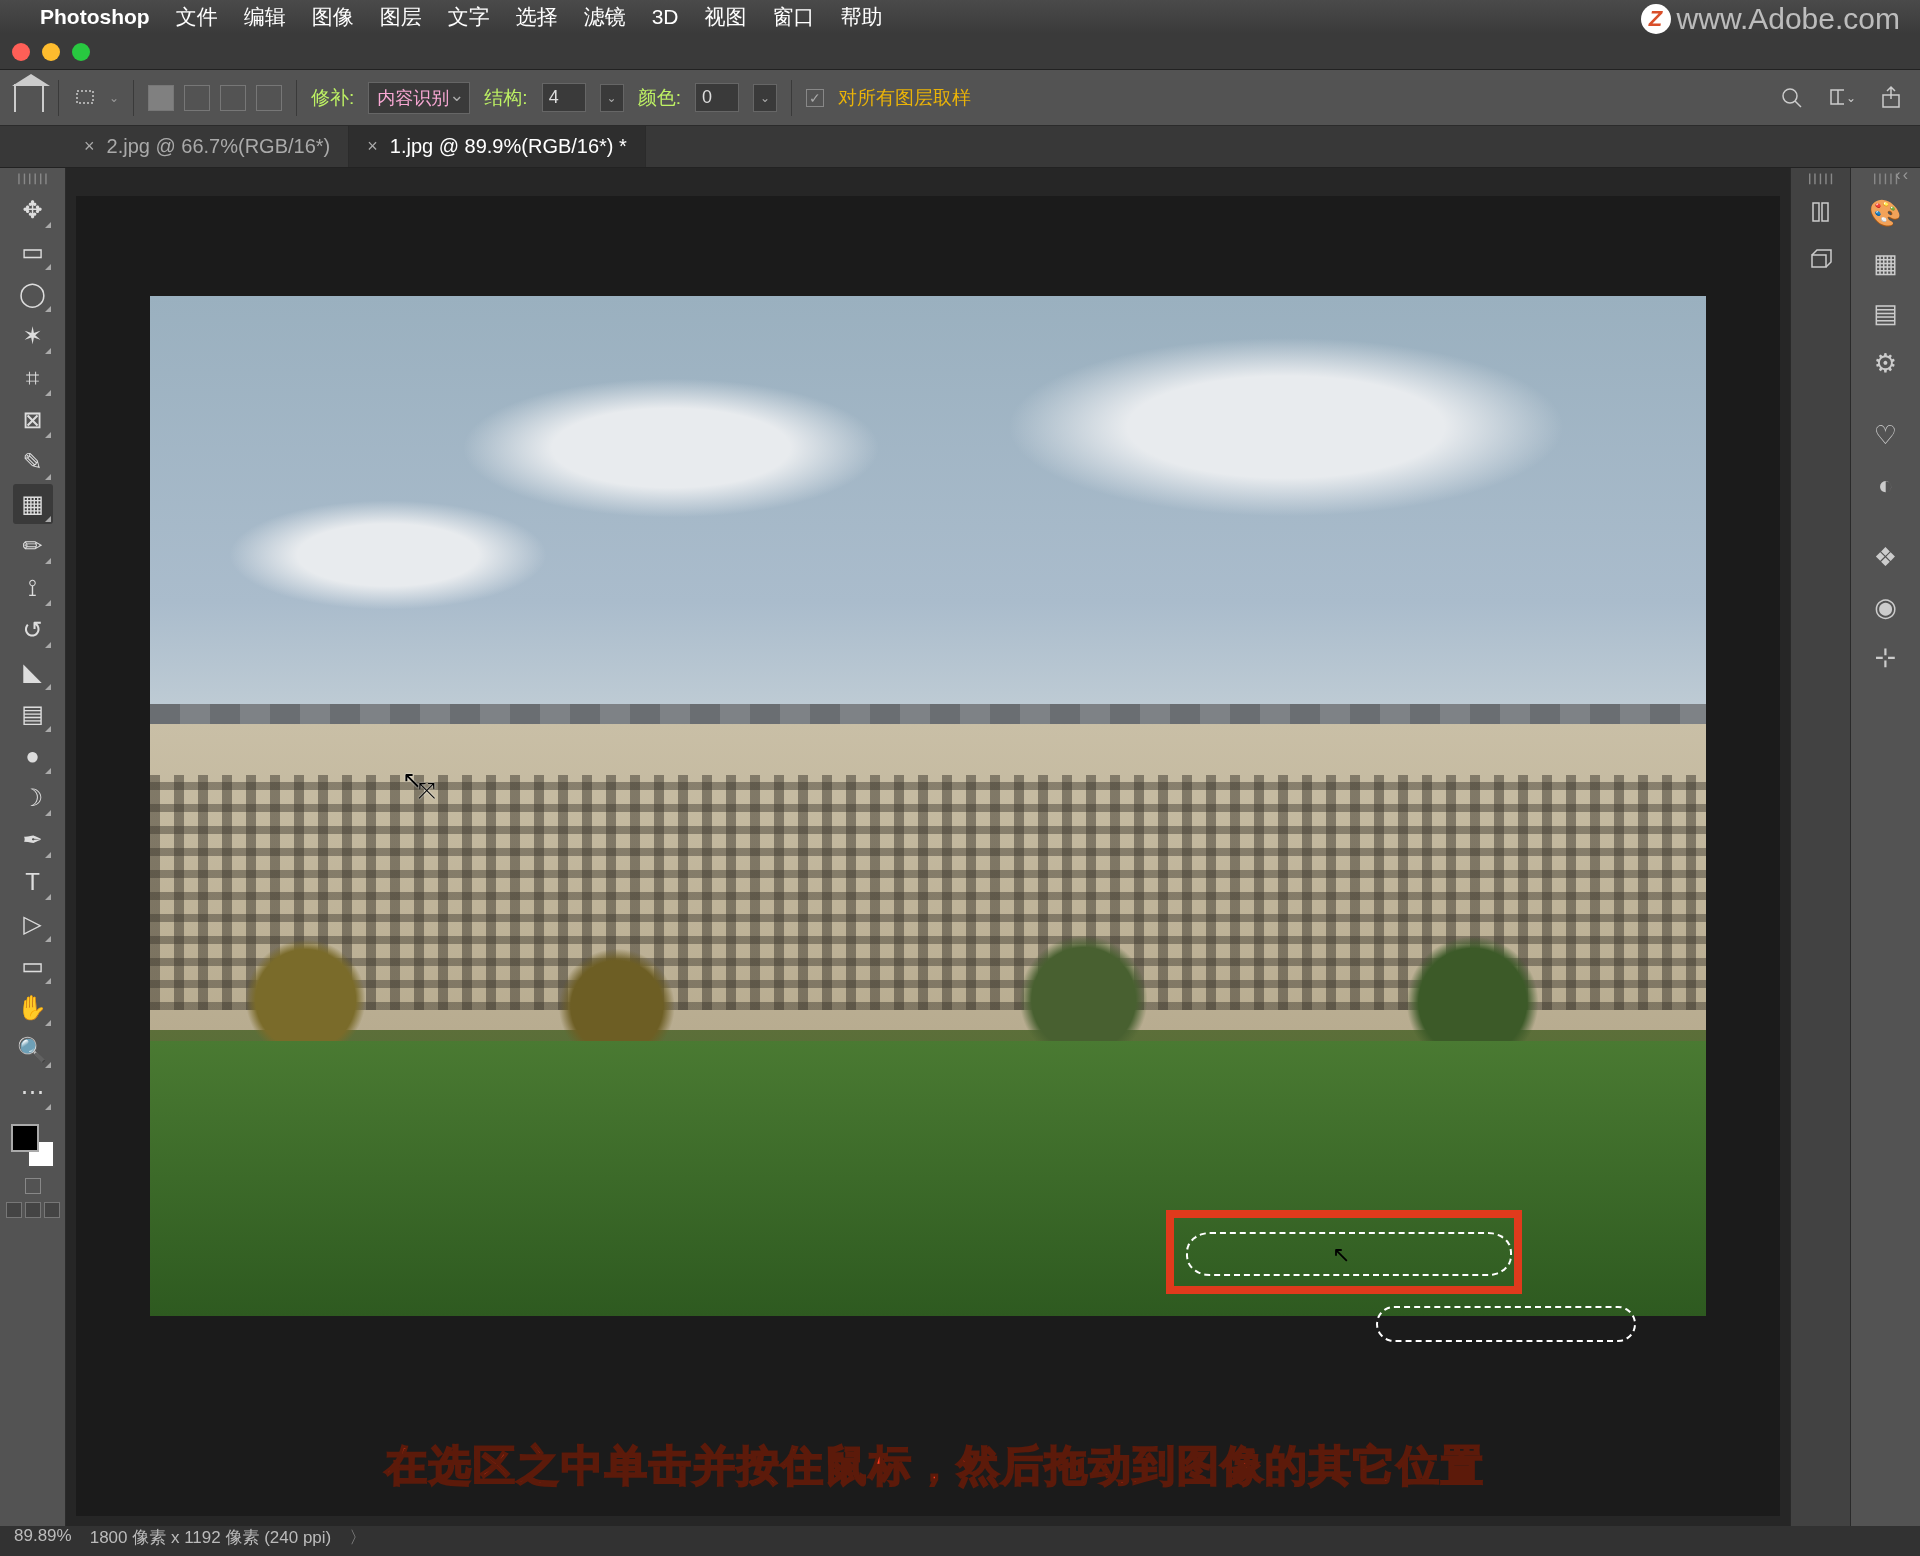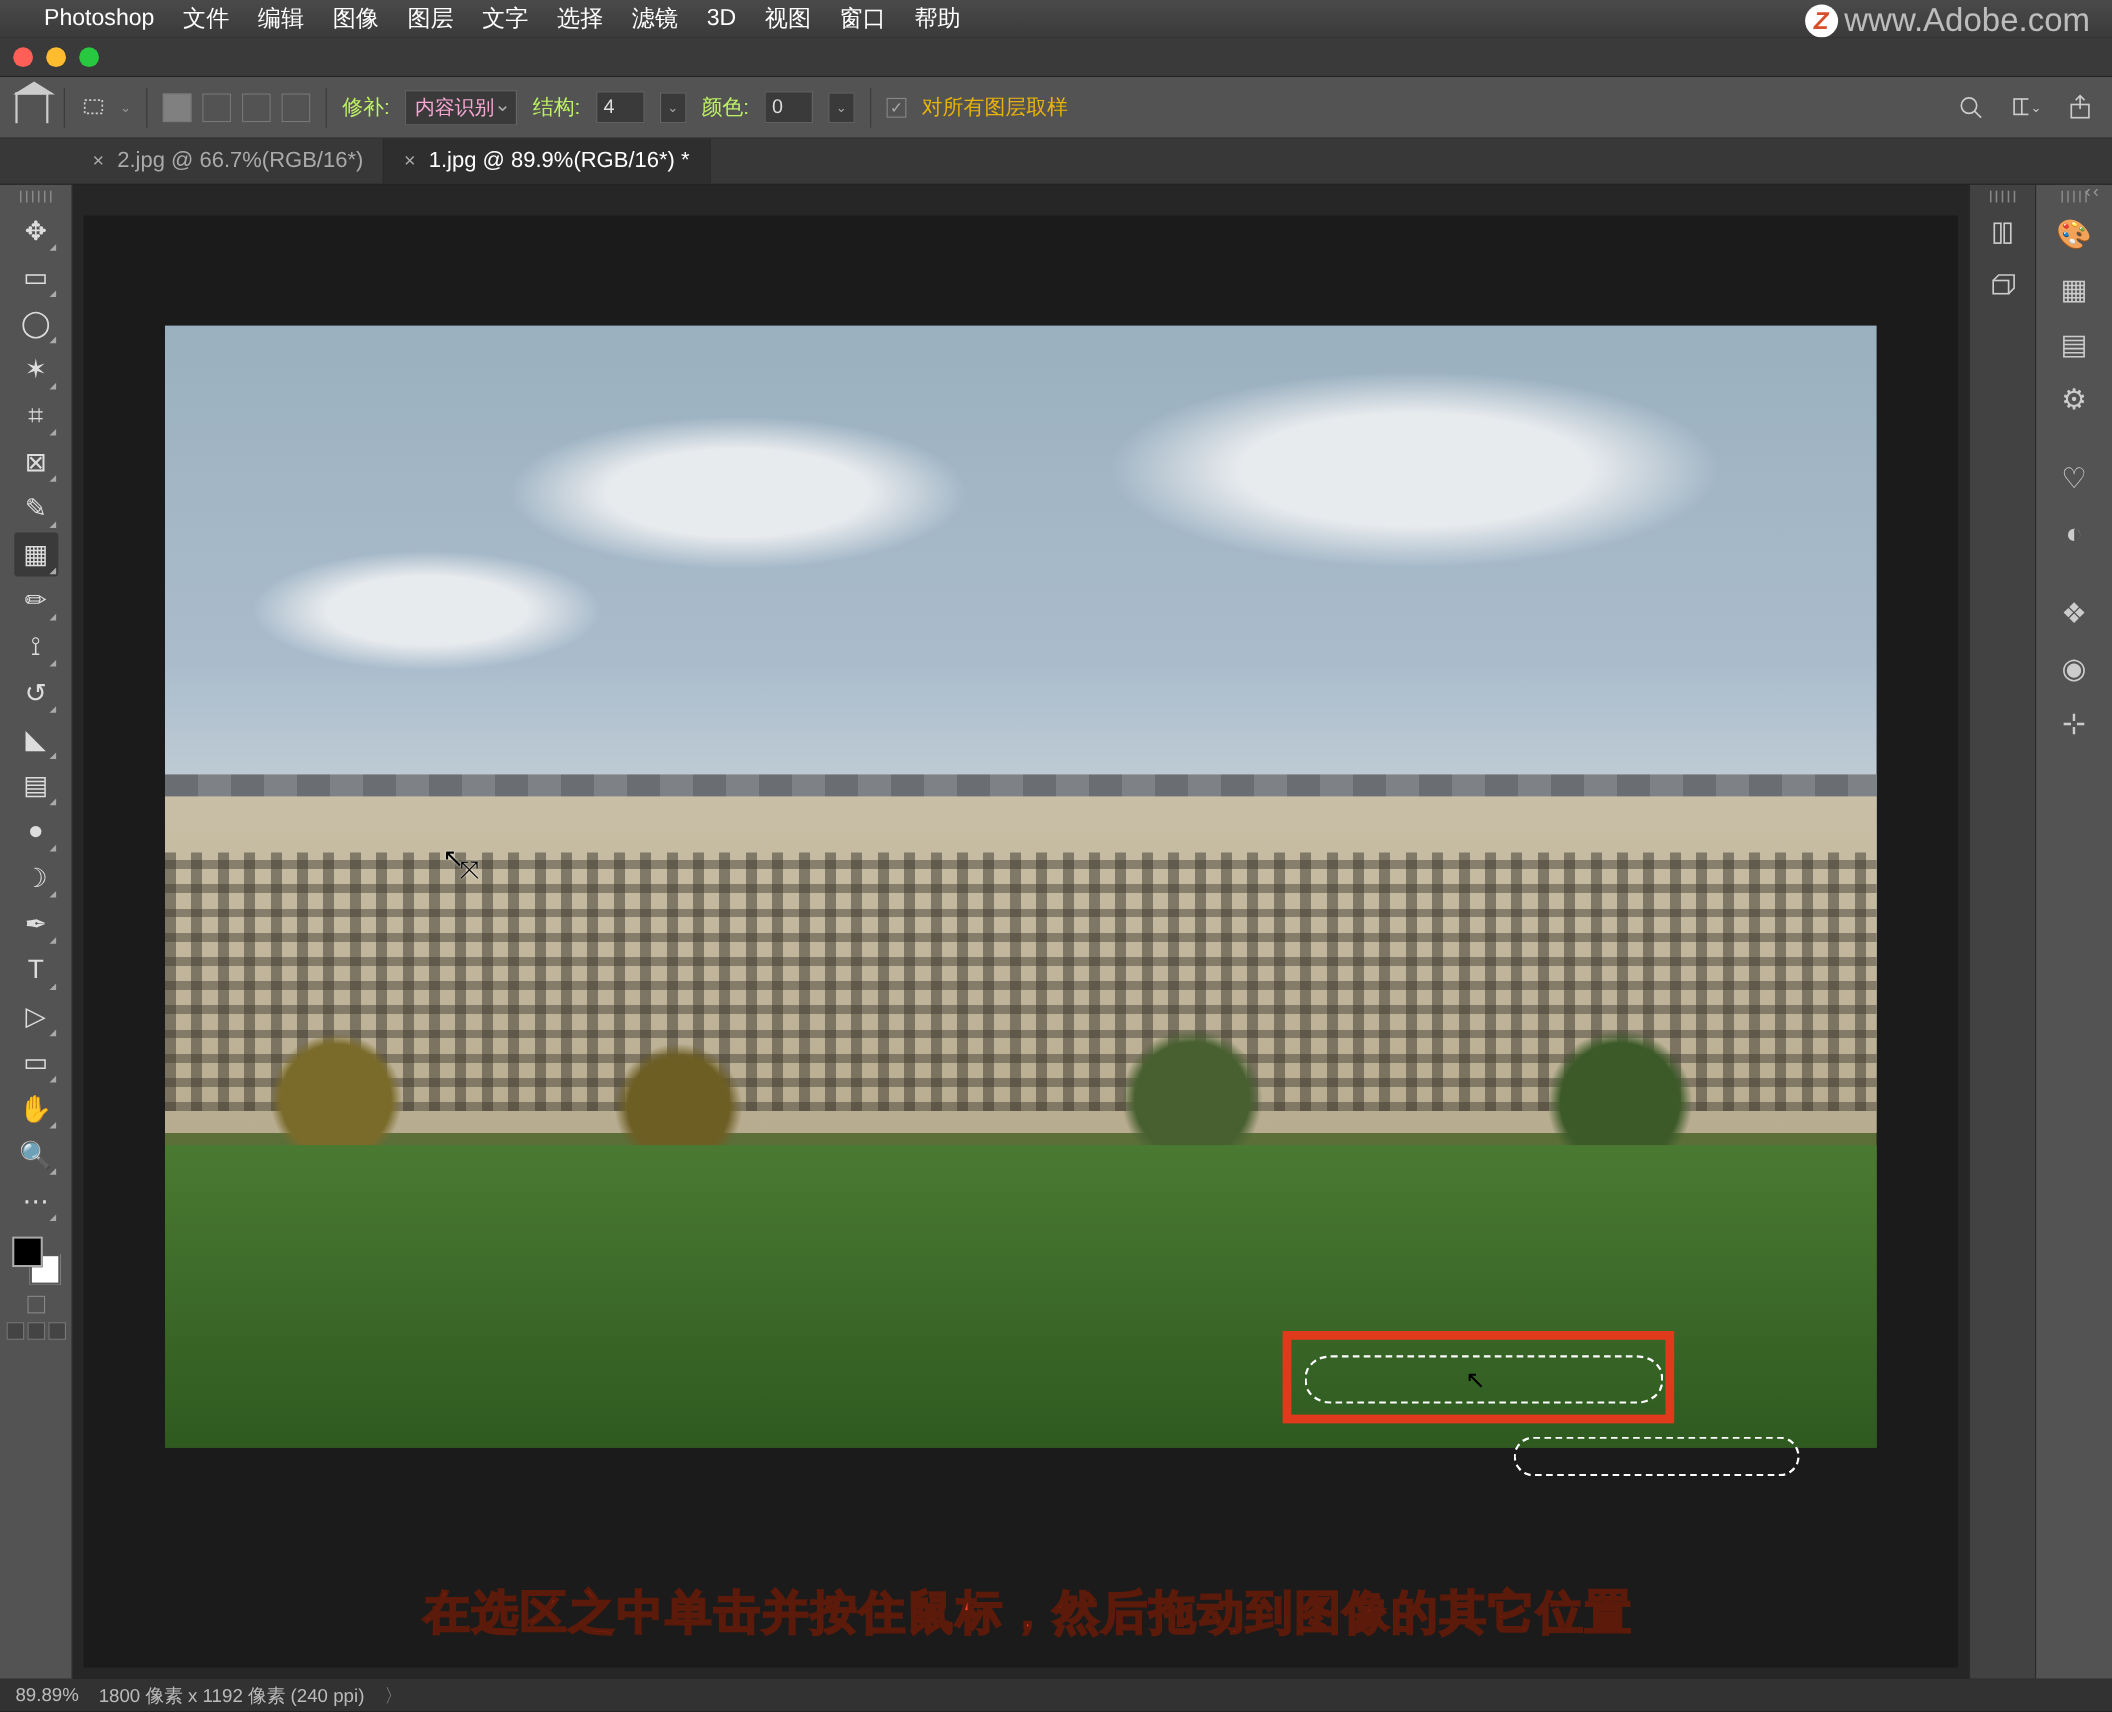--- a/index.html
+++ b/index.html
@@ -1,21 +1,21 @@
 <!DOCTYPE html>
 <html><head>
 <meta charset="utf-8">
 <style>
 * { margin: 0; padding: 0; box-sizing: border-box; user-select: none; }
 body { font-family: -apple-system, "Helvetica Neue", Arial, sans-serif; background: #1e1e1e; width: 1920px; height: 1556px; overflow: hidden; color: #ddd; }
 
 
 .mac-menu { height: 34px; background: linear-gradient(#4a4a4a,#3a3a3a); display: flex; align-items: center; padding: 0 14px; font-size: 21px; color: #fff; font-weight: 500; gap: 26px; }
 .mac-menu .apple { font-size: 22px; }
-.mac-menu .app-name { font-weight: 400; }
+.mac-menu .app-name { font-weight: 700; }
 .watermark { position: absolute; top: 2px; right: 20px; font-size: 30px; color: rgba(255,255,255,0.65); font-weight: 500; display:flex; align-items:center; gap:6px;}
 .watermark .z { width:30px;height:30px;border-radius:50%;background:#fff;color:#d94f2a;display:inline-flex;align-items:center;justify-content:center;font-weight:700;font-style:italic;font-size:22px;}
 
 
 .window { position: relative; }
 .titlebar { height: 36px; background: #3a3a3a; display: flex; align-items: center; padding: 0 12px; border-bottom: 1px solid #222; }
 .traffic { display: flex; gap: 12px; }
 .traffic span { width: 18px; height: 18px; border-radius: 50%; }
 .tl-close { background: #ff5f57; } .tl-min { background: #febc2e; } .tl-max { background: #28c840; }
 .titlebar .title { flex: 1; text-align: center; color: #ccc; font-size: 21px; }
@@ -78,21 +78,21 @@
 .marquee{position:absolute;border:2px dashed #fff;}
 .marquee.main{left:1110px;top:1036px;width:326px;height:44px;border-radius:24px 24px 24px 24px / 20px;}
 .redbox{position:absolute;left:1090px;top:1014px;width:356px;height:84px;border:8px solid #e03a1c;}
 .marquee.sec{left:1300px;top:1110px;width:260px;height:36px;border-radius:22px;}
 .arrow-cursor{position:absolute;left:1256px;top:1046px;color:#000;font-size:22px;}
 
 
 .caption{position:absolute;left:14px;right:0;bottom:32px;text-align:center;font-size:42px;font-weight:700;color:#ff3b1f;-webkit-text-stroke:2px #5c1a0a;letter-spacing:2px;}
 
 
-.status{height:30px;background:#323232;display:flex;align-items:center;padding:0 14px;font-size:17px;color:#bbb;gap:18px;}
+.status{height:30px;background:#323232;display:flex;align-items:flex-start;padding:0 14px;font-size:17px;color:#bbb;gap:18px;}
 .status .chev{color:#888;}
 
 
 .rside{display:flex;}
 .dock{width:60px;background:#424242;display:flex;flex-direction:column;align-items:center;padding-top:6px;gap:4px;border-left:1px solid #2a2a2a;}
 .dock .lbl{font-size:9px;color:#888;height:12px;}
 .dockicon{width:44px;height:44px;display:flex;align-items:center;justify-content:center;color:#ccc;font-size:24px;border-radius:3px;}
 .panel-strip{width:70px;background:#535353;display:flex;flex-direction:column;align-items:center;padding-top:6px;gap:4px;border-left:1px solid #2a2a2a;}
 .panel-strip .lbl{font-size:9px;color:#888;height:12px;}
 .pi{width:46px;height:46px;display:flex;align-items:center;justify-content:center;color:#ccc;font-size:26px;}

